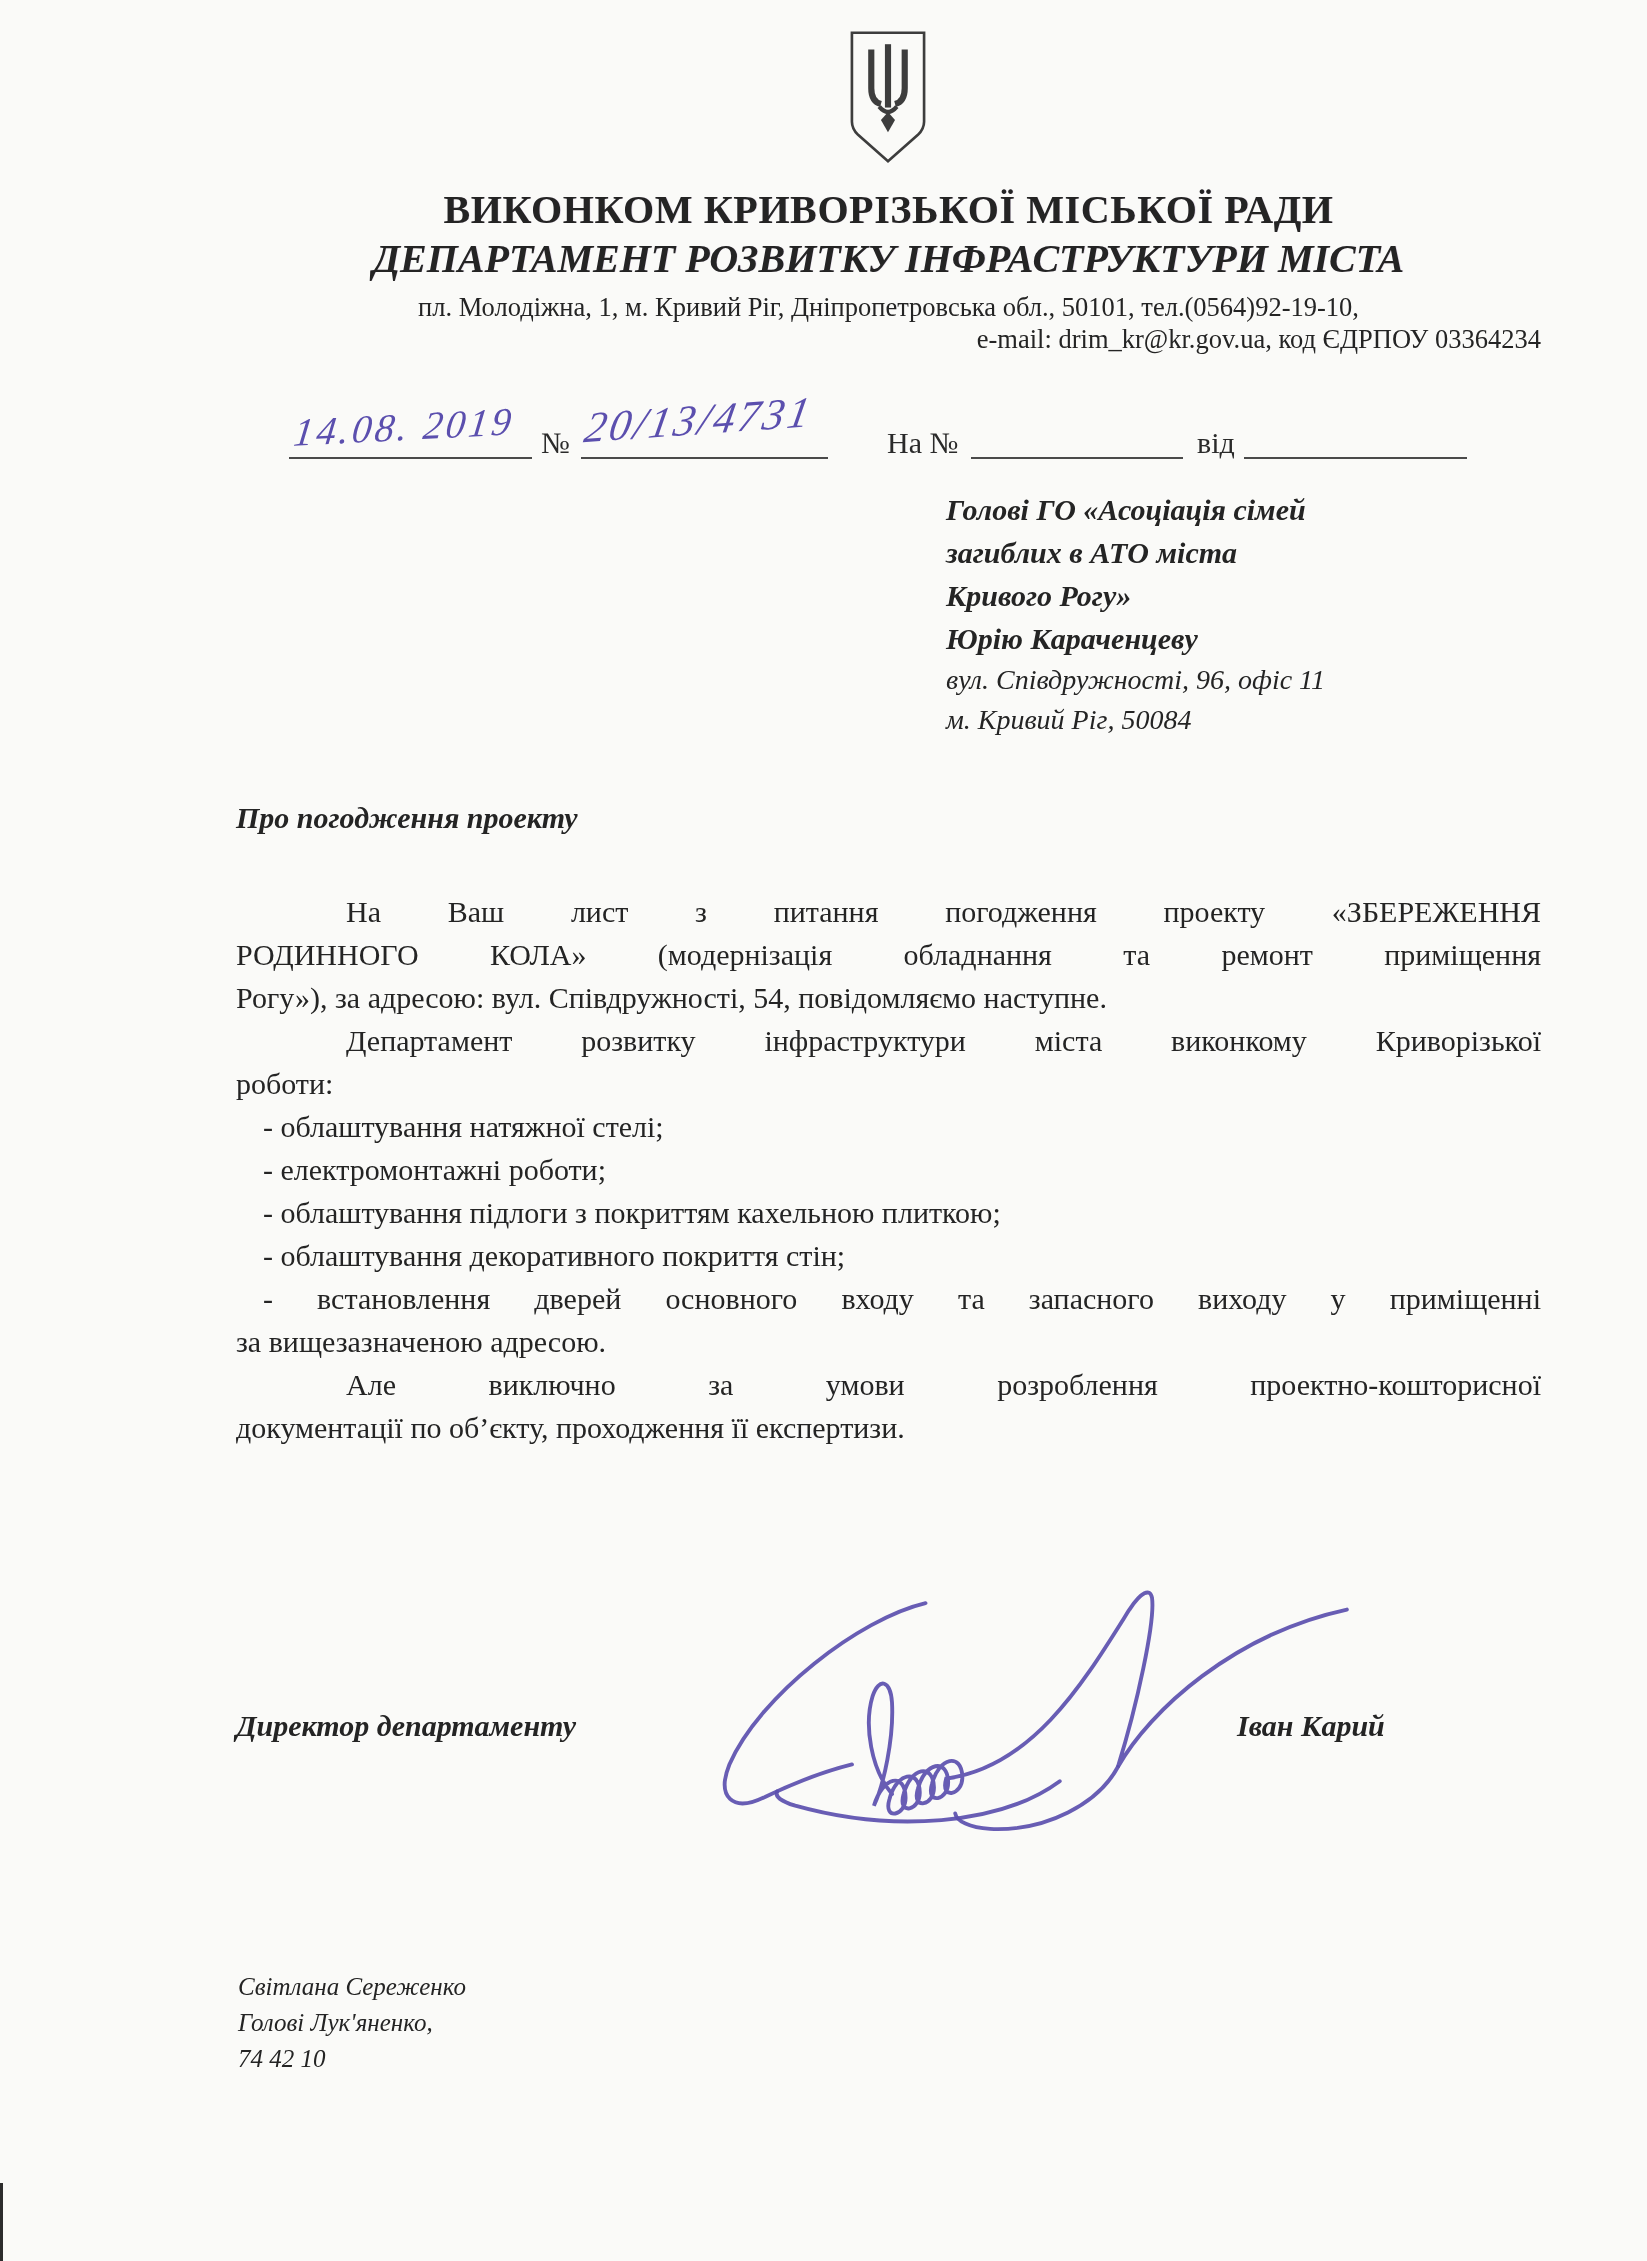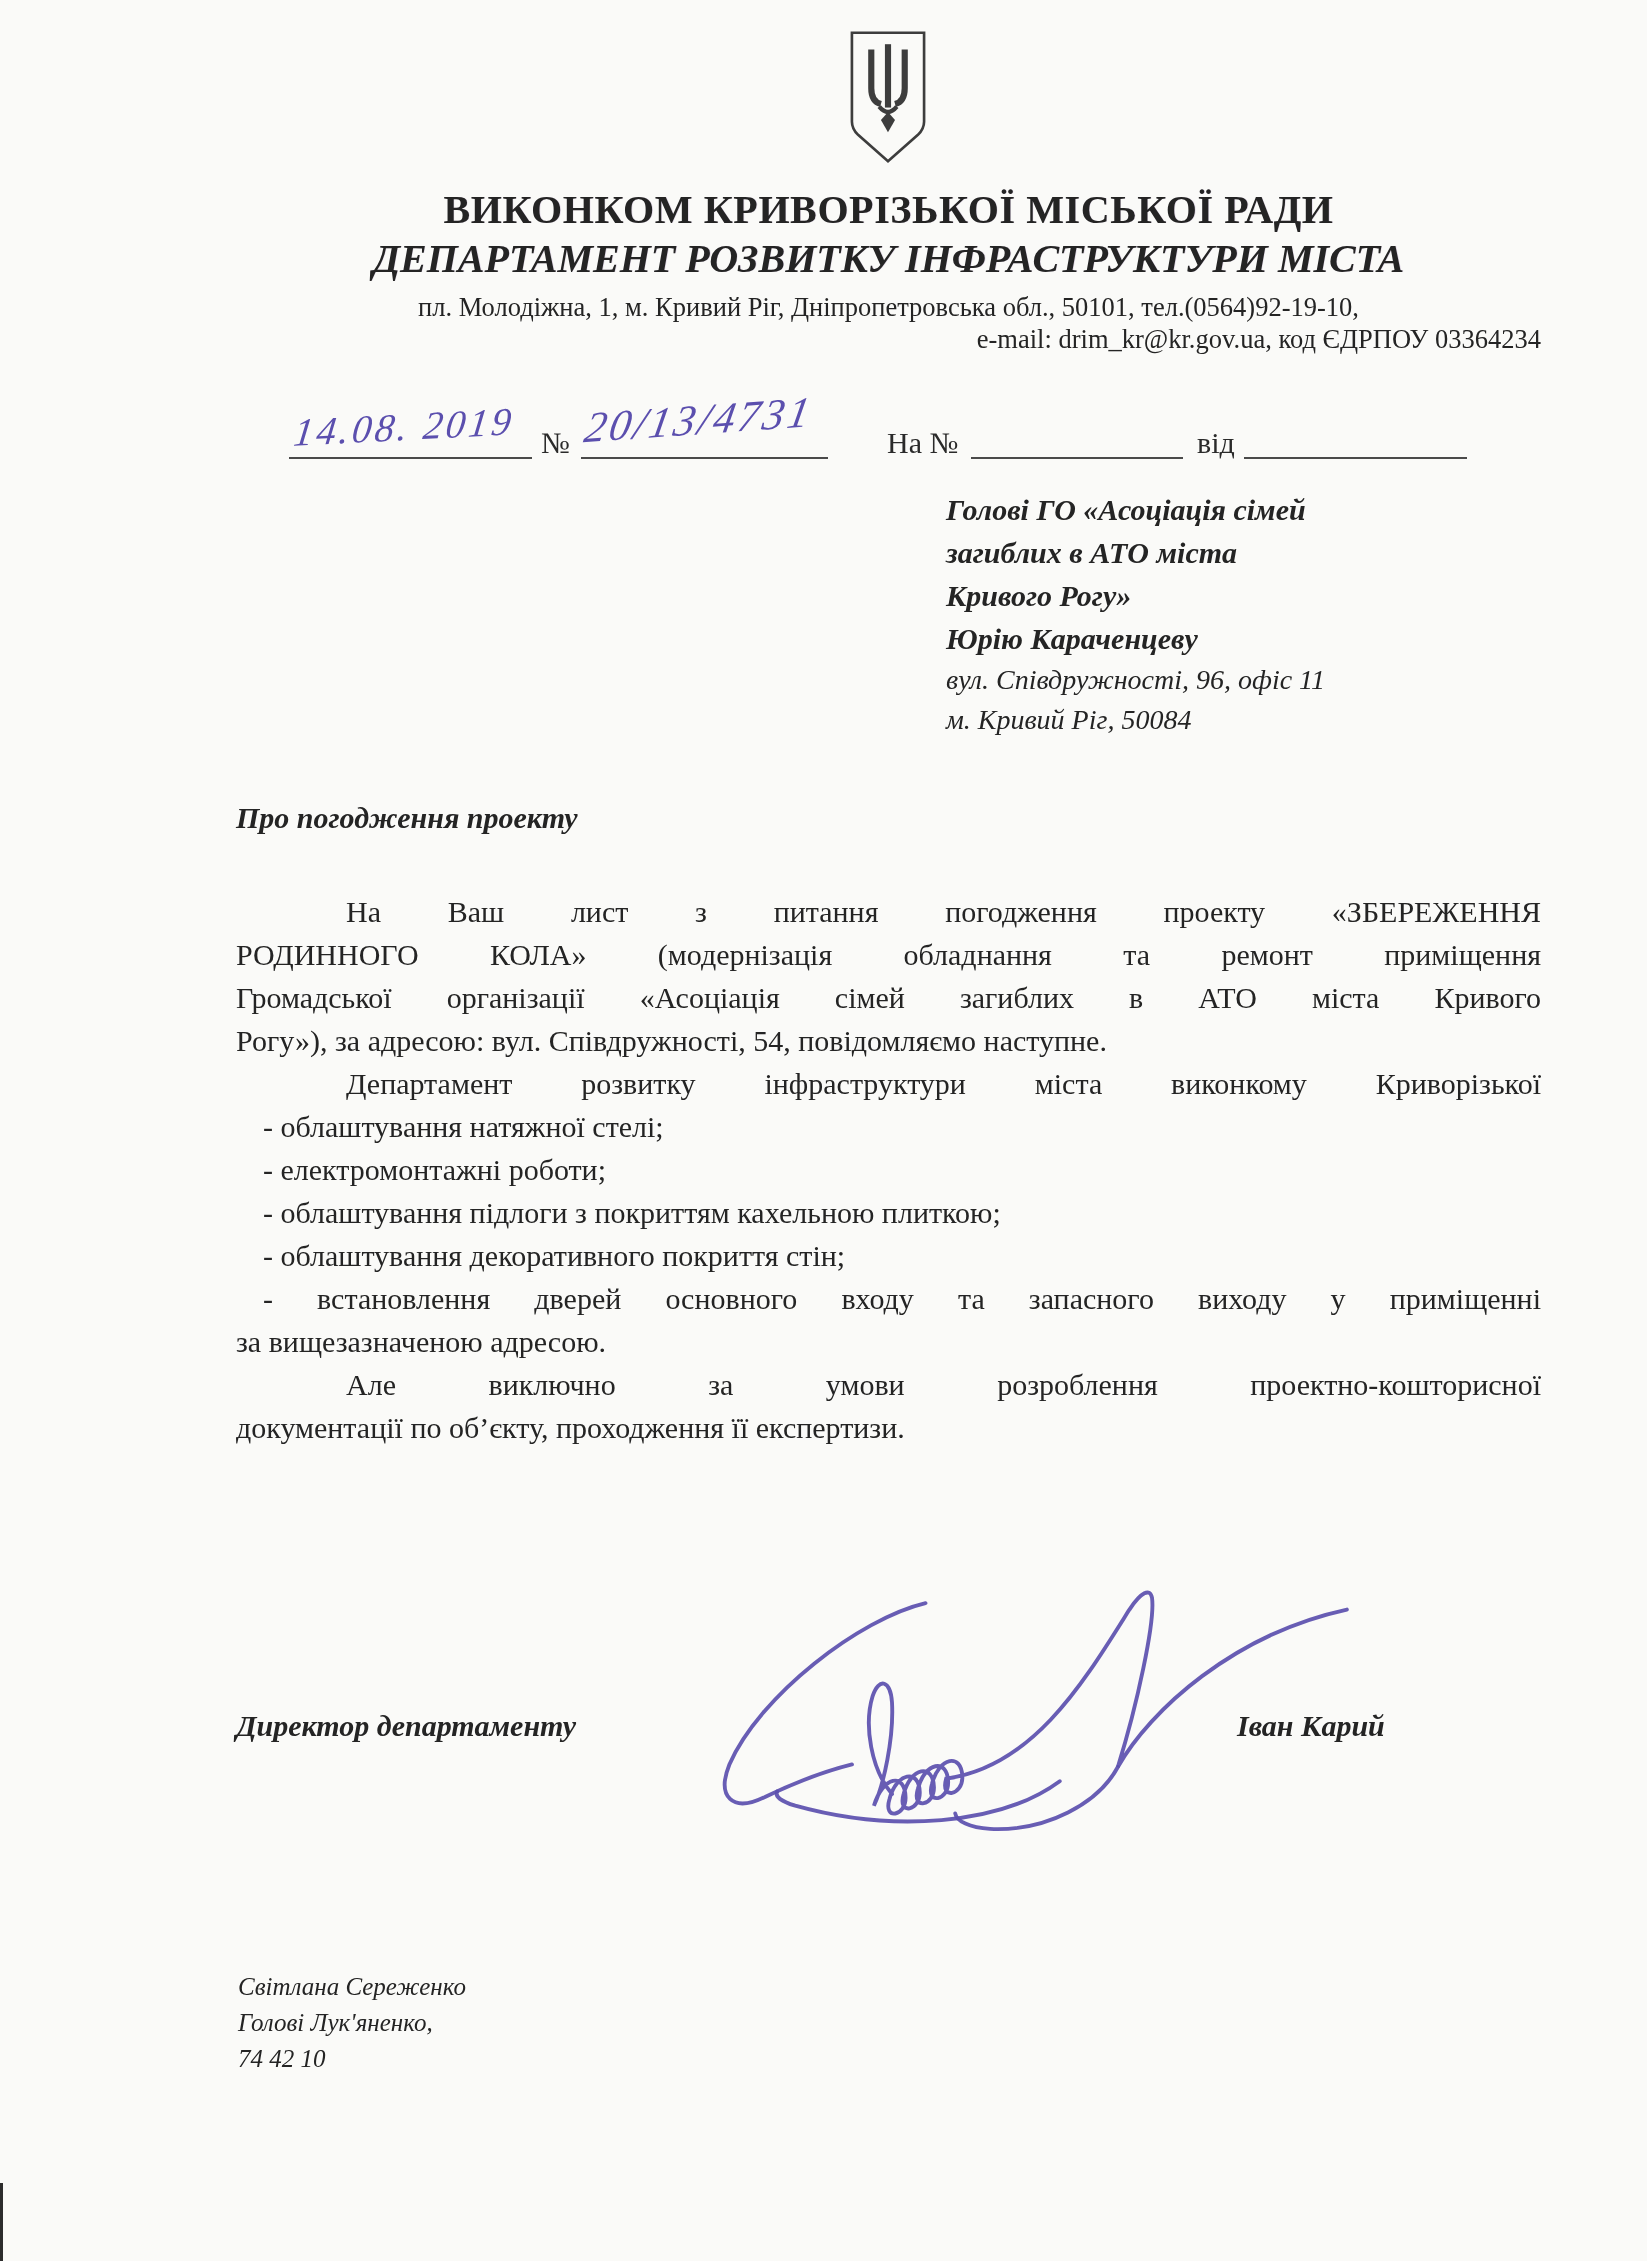--- a/index.html
+++ b/index.html
@@ -104,23 +104,23 @@
         <div class="p">вул. Співдружності, 96, офіс 11</div>
         <div class="p">м. Кривий Ріг, 50084</div>
       </div>
   </div>
 
   <div class="content subject">Про погодження проекту</div>
 
   <div class="content bodytext">
       <div class="line jl ind">На Ваш лист з питання погодження проекту «ЗБЕРЕЖЕННЯ</div>
       <div class="line jl">РОДИННОГО КОЛА» (модернізація обладнання та ремонт приміщення</div>
-      <div class="line jl">Громадської організації «Асоціація сімей загиблих в АТО міста Кривого</div>
       <div class="line">Рогу»), за адресою: вул. Співдружності, 54, повідомляємо наступне.</div>
       <div class="line jl ind">Департамент розвитку інфраструктури міста виконкому Криворізької</div>
+      <div class="line">роботи:</div>
       <div class="line li">- облаштування натяжної стелі;</div>
       <div class="line li">- електромонтажні роботи;</div>
       <div class="line li">- облаштування підлоги з покриттям кахельною плиткою;</div>
       <div class="line li">- облаштування декоративного покриття стін;</div>
       <div class="line jl li">- встановлення дверей основного входу та запасного виходу у приміщенні</div>
       <div class="line">за вищезазначеною адресою.</div>
       <div class="line jl ind">Але виключно за умови розроблення проектно-кошторисної</div>
       <div class="line">документації по об’єкту, проходження її експертизи.</div>
     </div>
 

